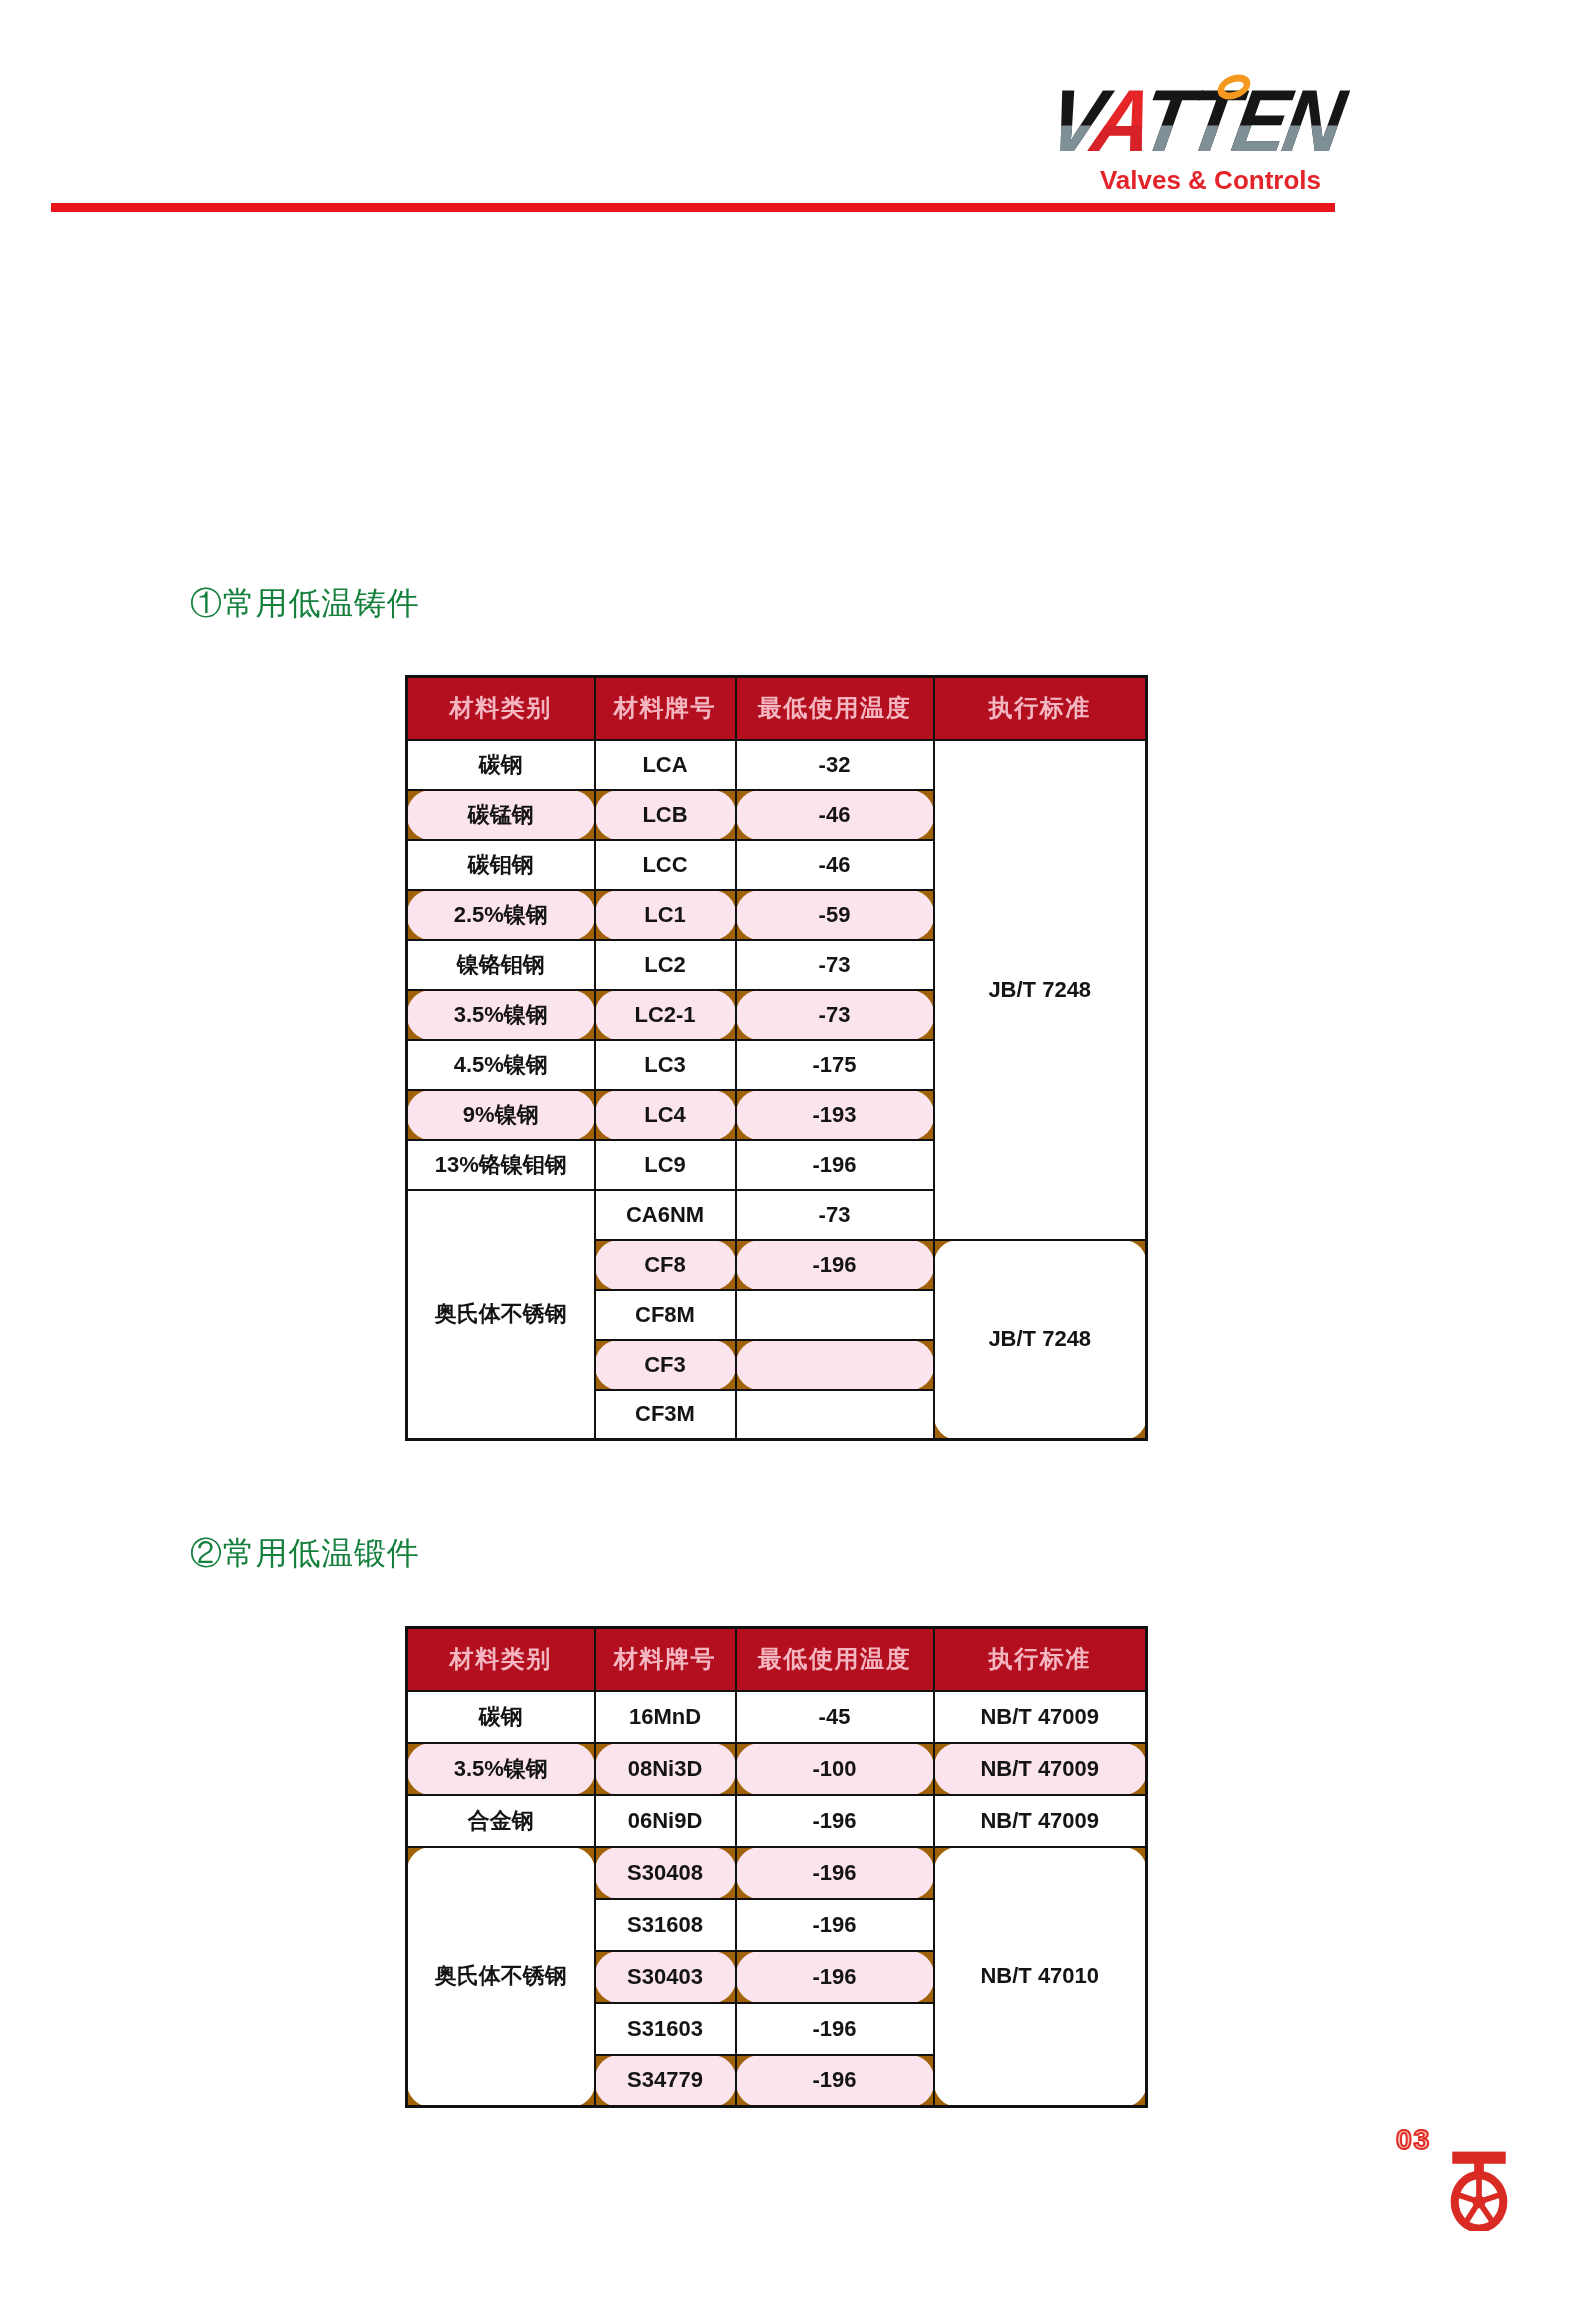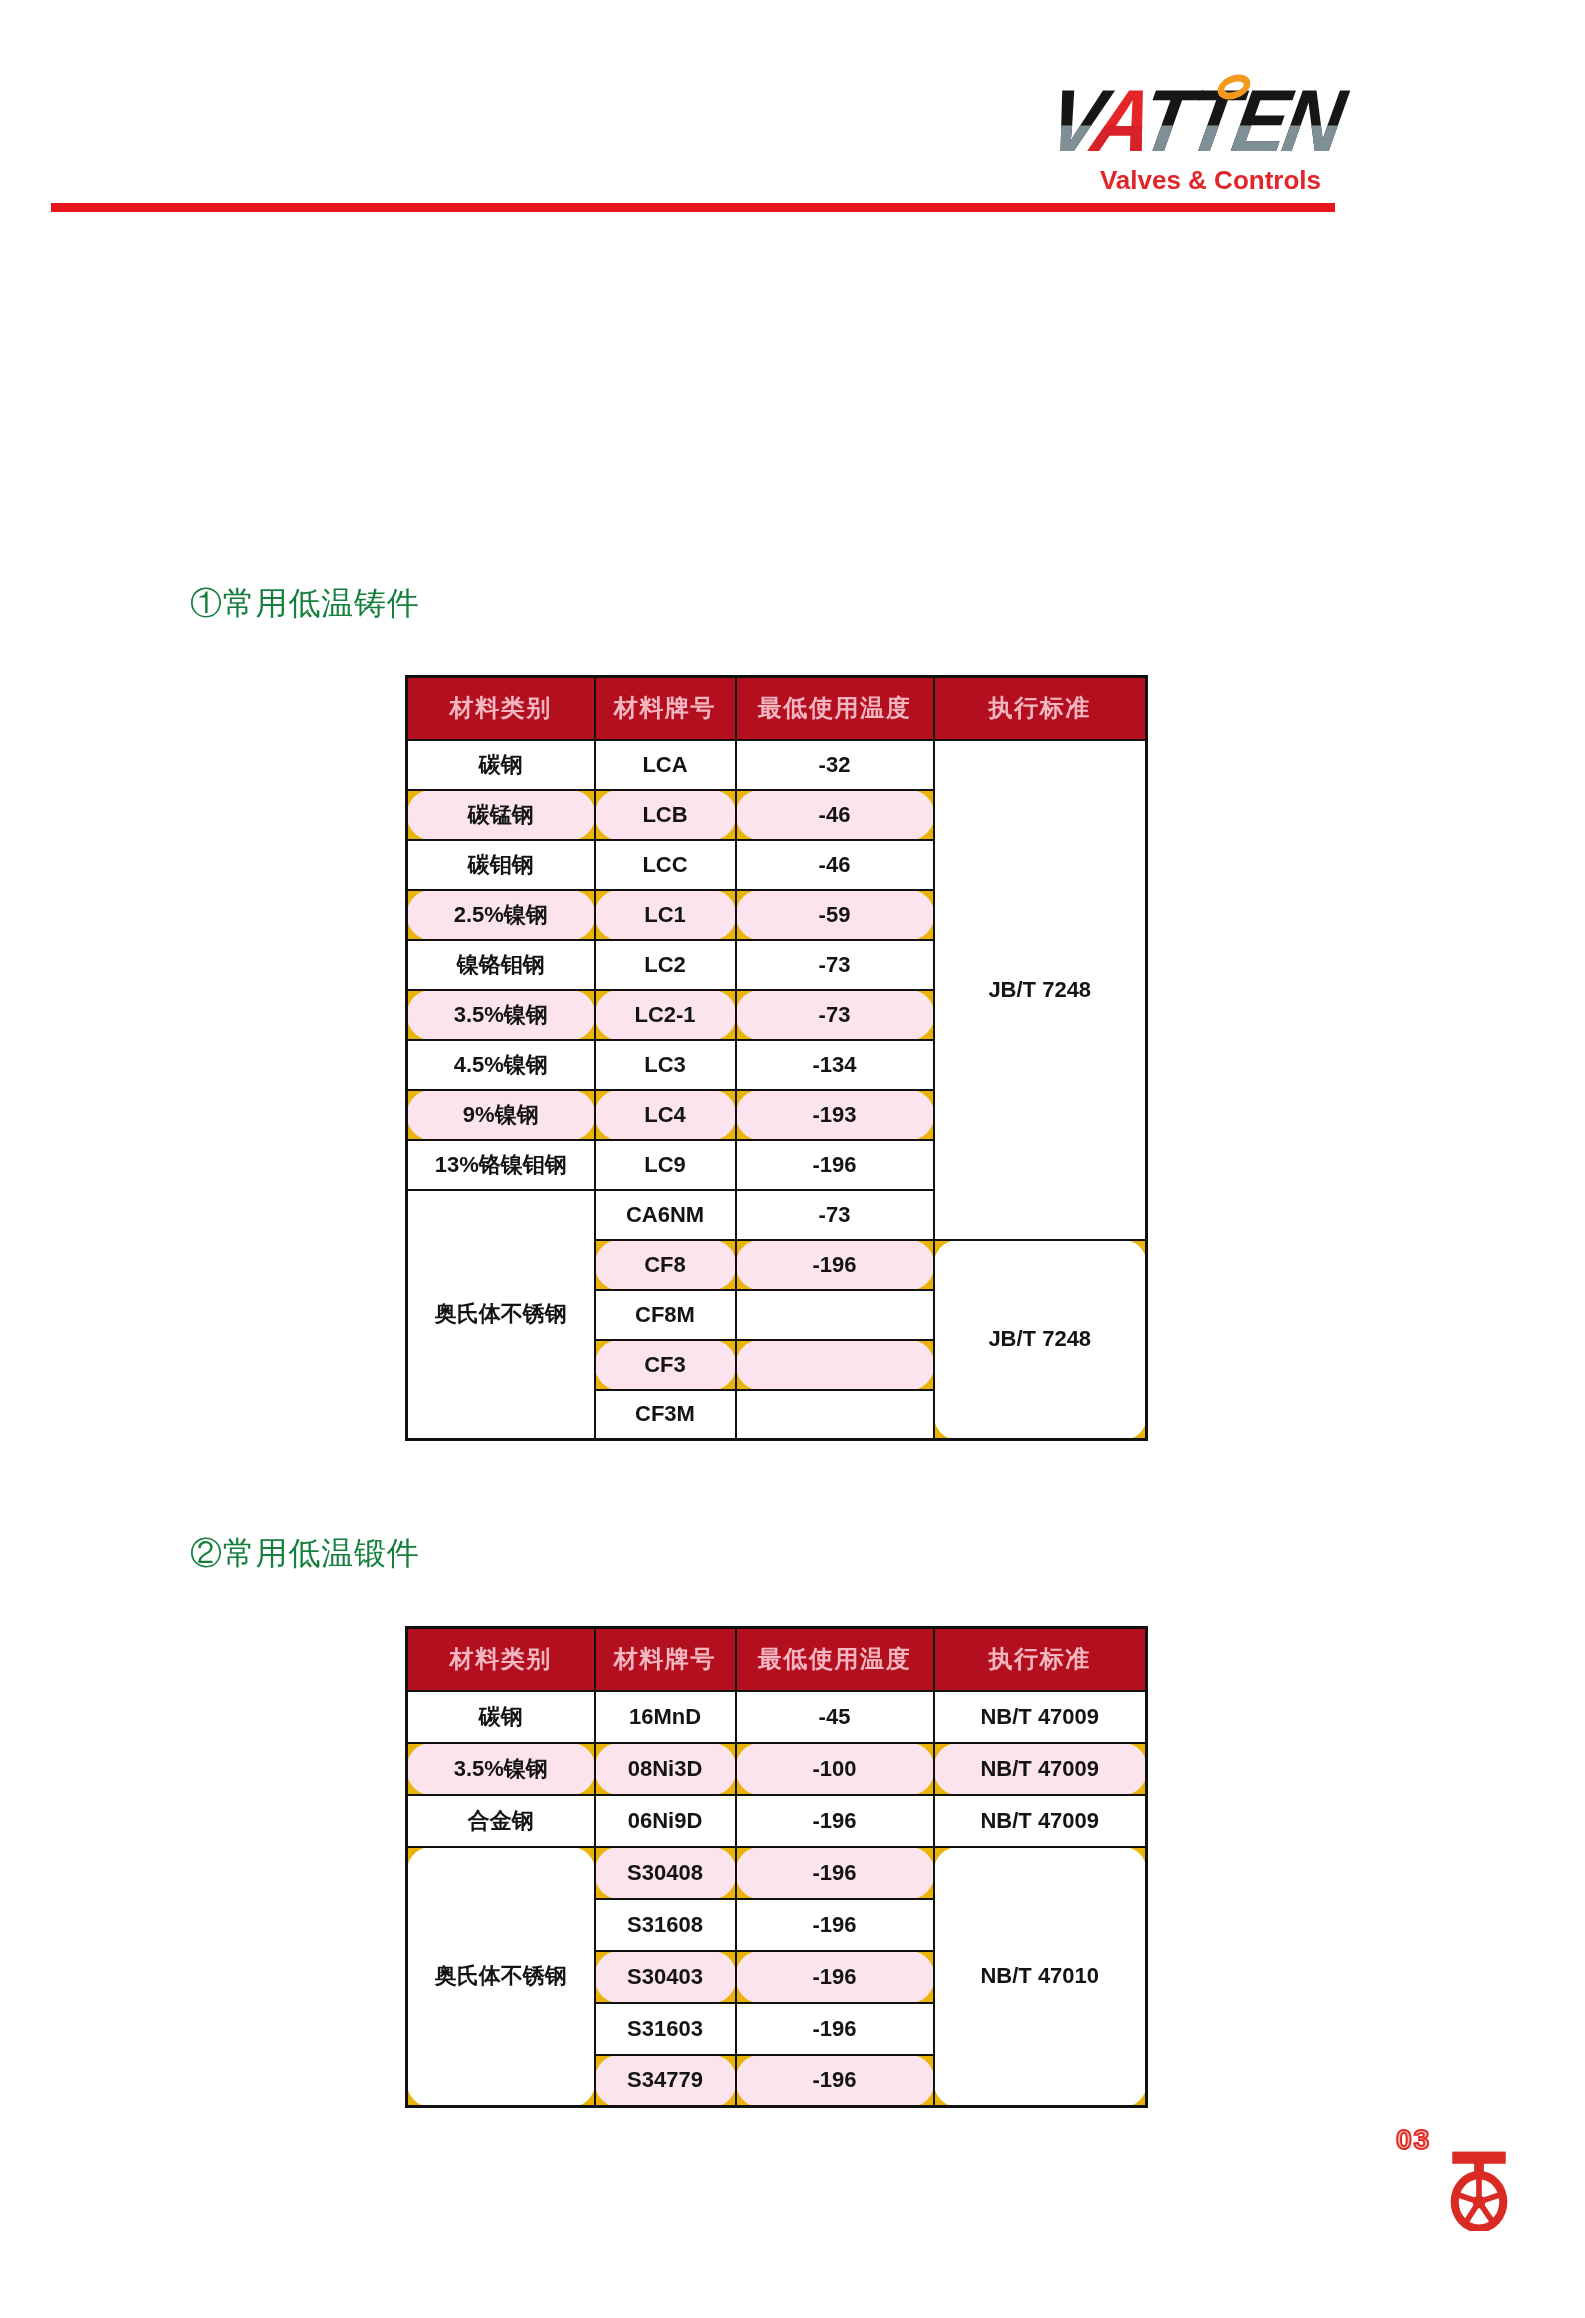--- a/index.html
+++ b/index.html
@@ -23,21 +23,21 @@
 
   
   .intro { position:absolute; left:197px; top:271px; color:#1b1b1b; }
   .intro .line { font-size:35px; line-height:92px; white-space:nowrap; letter-spacing:0.8px; }
 
   .sec-heading { position:absolute; left:190px; font-size:32px; line-height:44px; color:#15803d; white-space:nowrap; letter-spacing:0.8px; }
   #heading-1 { top:581px; }
   #heading-2 { top:1531px; }
 
   
-  table.mat { border-collapse:collapse; table-layout:fixed; background:#eab308; border:3.2px solid #111111; }
+  table.mat { border-collapse:collapse; table-layout:fixed; background:#a16207; border:3.2px solid #111111; }
   table.mat th, table.mat td { border:2.4px solid #111111; text-align:center; vertical-align:middle; font-weight:700; overflow:hidden; }
   table.mat th { background:#b30f1e; color:#f4b7c2; font-size:24px; letter-spacing:1.6px; }
   table.mat td { color:#141414; font-size:22px; background:#ffffff; }
   #table-1 { position:absolute; left:405px; top:675px; width:739px; }
   #table-2 { position:absolute; left:405px; top:1626px; width:739px; }
   #table-1 th { height:63px; }
   #table-1 td { height:50px; }
   #table-2 th { height:63px; }
   #table-2 td { height:52px; }
   tr.pink td { background:#fce4ef;border-radius:24px; }
@@ -109,21 +109,21 @@
         <td>-73</td>
       </tr>
       <tr class="pink">
         <td>3.5%镍钢</td>
         <td>LC2-1</td>
         <td>-73</td>
       </tr>
       <tr>
         <td>4.5%镍钢</td>
         <td>LC3</td>
-        <td>-134</td>
+        <td>-175</td>
       </tr>
       <tr class="pink">
         <td>9%镍钢</td>
         <td>LC4</td>
         <td>-193</td>
       </tr>
       <tr>
         <td>13%铬镍钼钢</td>
         <td>LC9</td>
         <td>-196</td>

